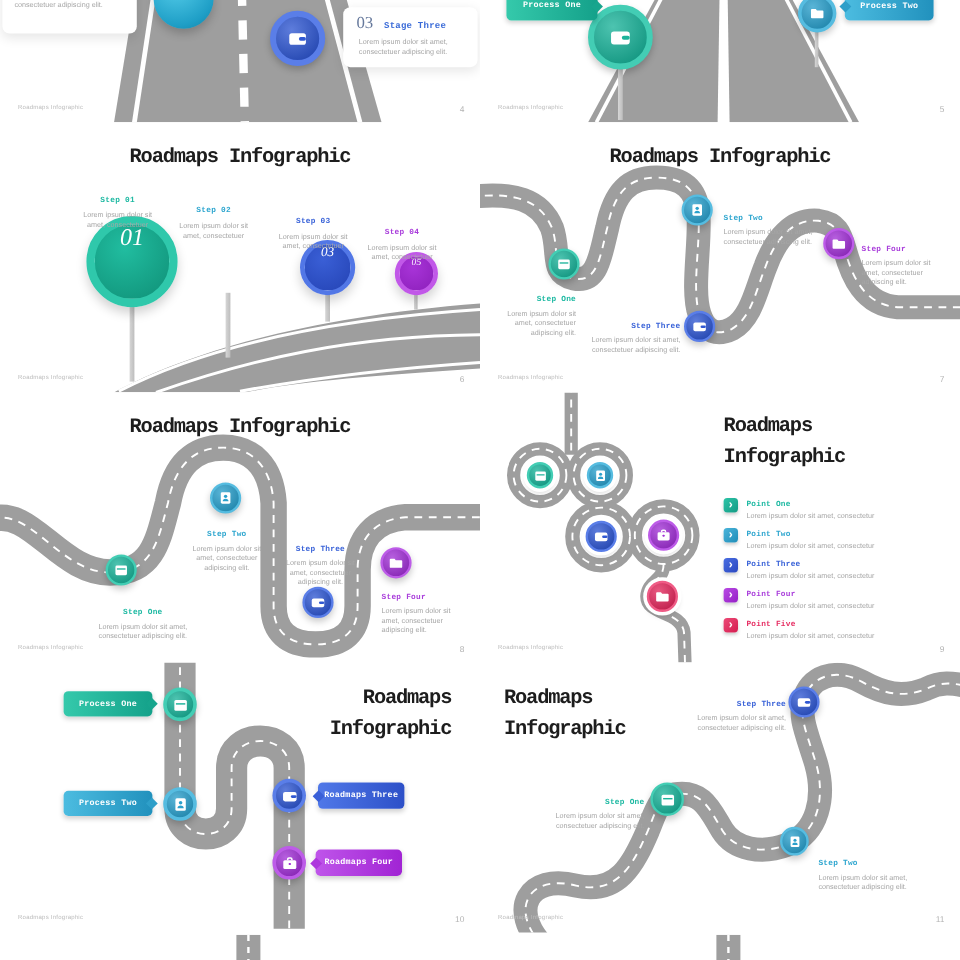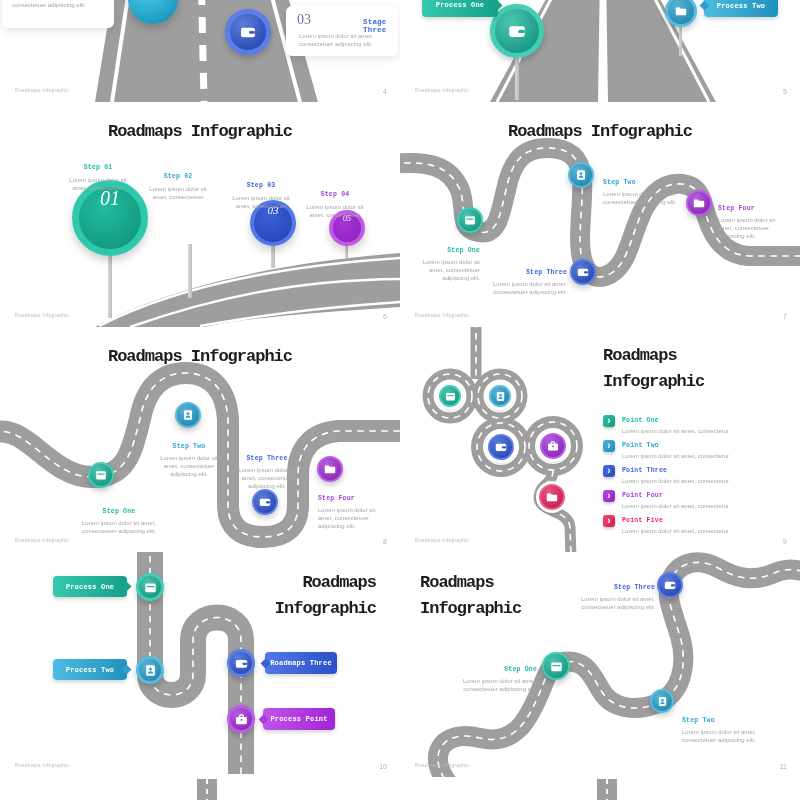--- a/index.html
+++ b/index.html
@@ -57,21 +57,21 @@
           box-shadow:0 2px 3px rgba(0,0,0,.2);}
   .bl-teal{background:linear-gradient(135deg,#2cc4a7,#149a84);}
   .bl-cyan{background:linear-gradient(135deg,#4ab4da,#1f8db8);}
   .bl-royal{background:linear-gradient(135deg,#4a6ee2,#2a48c0);}
   .bl-purple{background:linear-gradient(135deg,#b84ae4,#951fc6);}
   .bl-pink{background:linear-gradient(135deg,#ec4a77,#d51d50);}
   .strip-road{position:absolute;left:197px;top:0;width:20px;height:225px;background:#9e9e9e;}
   .strip-dash{position:absolute;left:9px;top:0;width:1.6px;height:100%;
               background:repeating-linear-gradient(180deg,#fff 0 5px,transparent 5px 10px);}
   .stage-num{font:400 14px "Liberation Serif",serif;color:#66799c;}
-  .stage-lbl{font:bold 7.5px "Liberation Mono",monospace;color:#3a6bd8;letter-spacing:.2px;margin-left:43px;}
+  .stage-lbl{font:bold 7.5px "Liberation Mono",monospace;color:#3a6bd8;letter-spacing:.2px;}
 </style>
 </head>
 <body>
 
 <div id="canvas">
 
   <div class="slide" style="left:0;top:-123px;">
     <svg class="road-svg" width="400" height="225">
       <polygon class="roadfill" points="132,0 254,0 318,225 95,225"></polygon>
       <line class="rline" x1="146" y1="0" x2="112" y2="225" stroke-width="4"></line>
@@ -462,21 +462,21 @@
     <div class="ribbon rb-teal tail-r" style="left:53px;top:24px;width:74px;height:21px;">
       <span>Process One</span>
     </div>
     <div class="ribbon rb-cyan tail-r" style="left:53px;top:107px;width:74px;height:21px;">
       <span>Process Two</span>
     </div>
     <div class="ribbon rb-royal tail-l" style="left:265px;top:100px;width:72px;height:22px;">
       <span>Roadmaps Three</span>
     </div>
     <div class="ribbon rb-purple tail-l" style="left:263px;top:156px;width:72px;height:22px;">
-      <span>Process Point</span>
+      <span>Roadmaps Four</span>
     </div>
     <span class="foot">Roadmaps Infographic</span>
     <span class="pagenum">10</span>
   </div>
 
   <div class="slide" style="left:400px;top:552px;">
     <div class="abs title t2" style="left:20px;top:18px;">
       <div>Roadmaps</div>
       <div>Infographic</div>
     </div>

